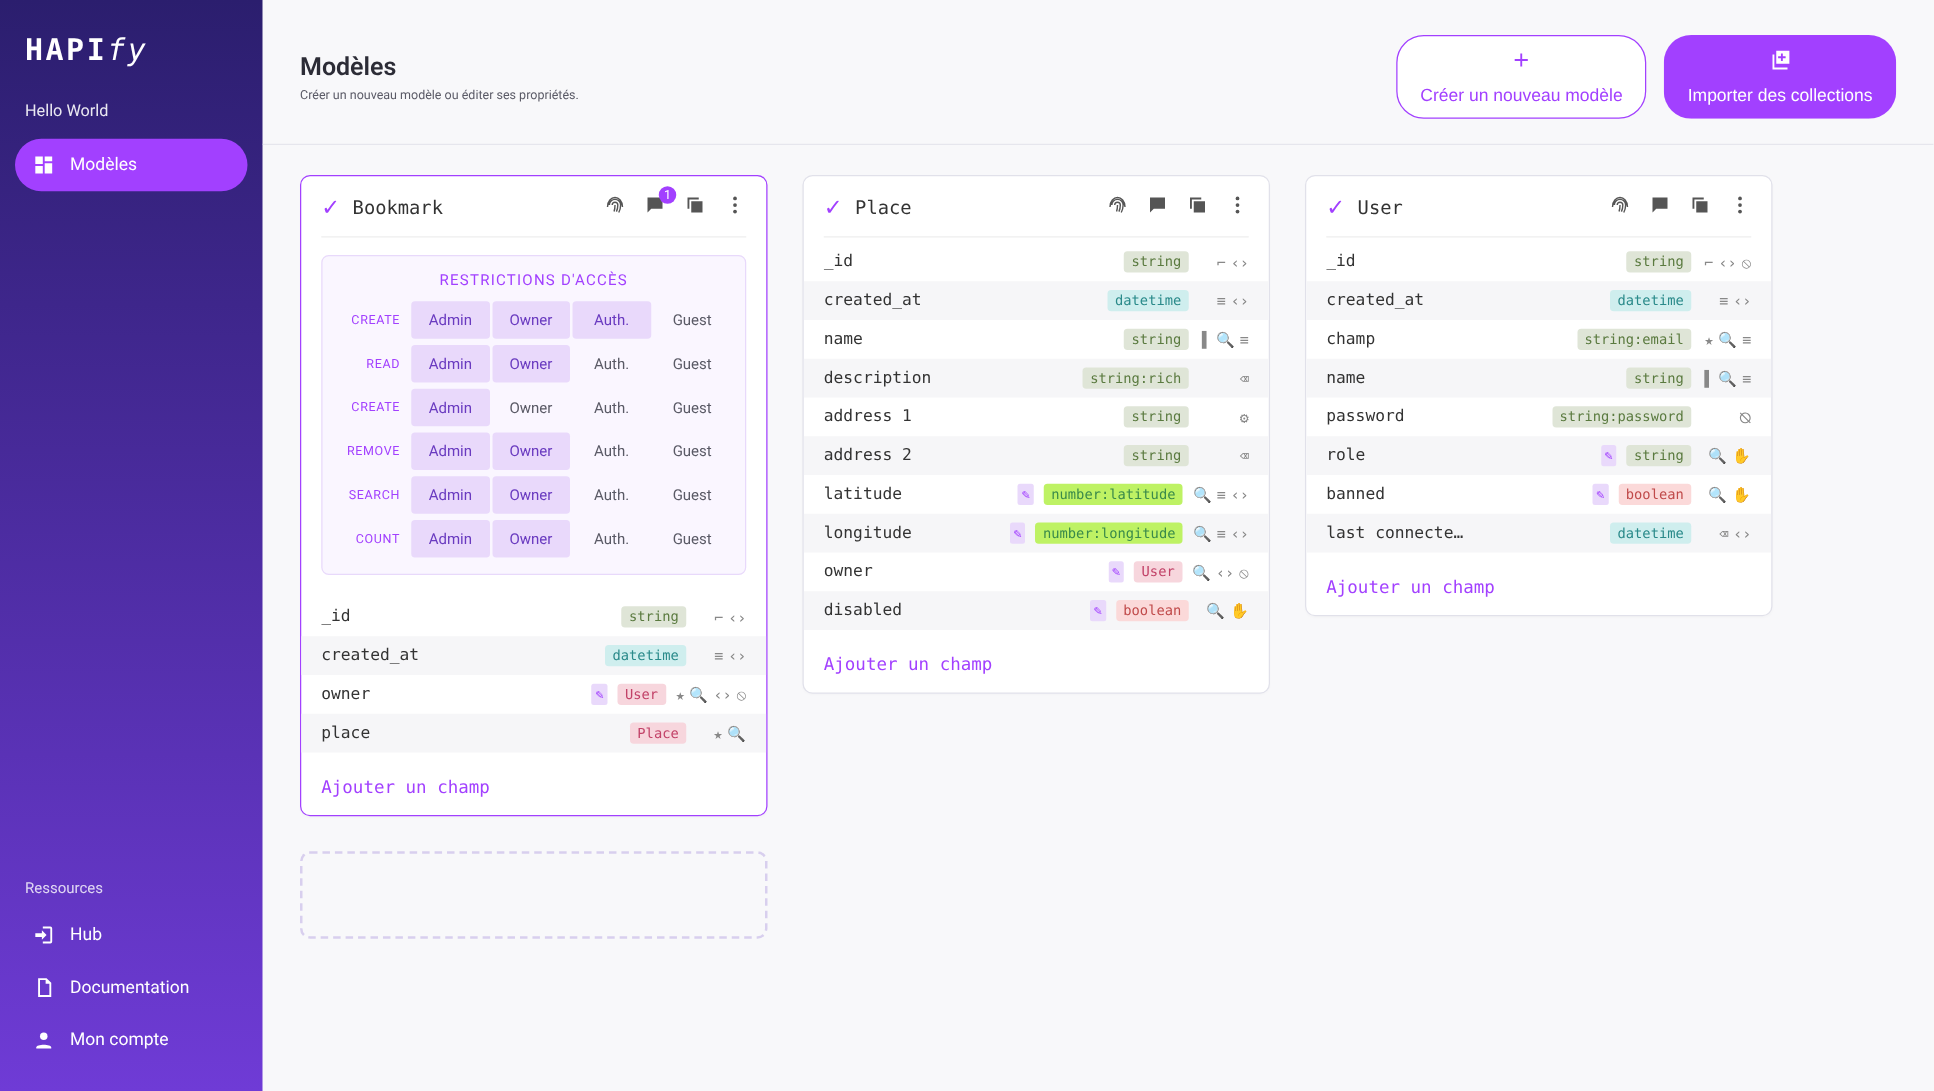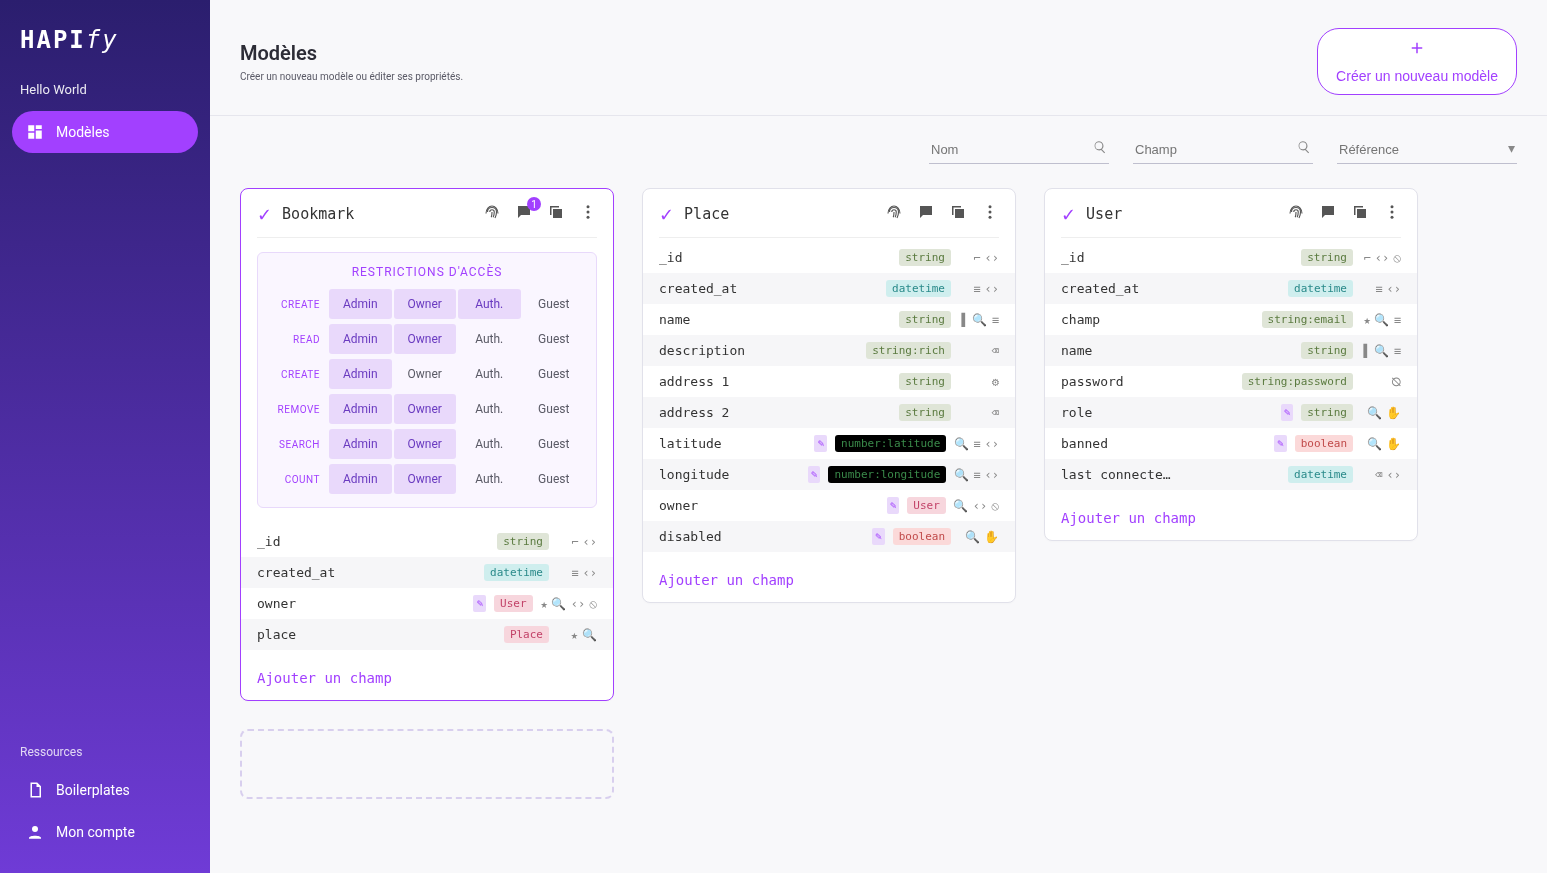--- a/index.html
+++ b/index.html
@@ -56,21 +56,21 @@
 
 .fields { padding: 4px 0 8px 0; }
 .field-row { display: flex; align-items: center; padding: 7px 16px; gap: 8px; font-family: "Menlo", monospace; font-size: 13px; }
 .field-row:nth-child(even) { background: #f6f6f8; }
 .field-name { flex: 1; color: #333; white-space: nowrap; overflow: hidden; text-overflow: ellipsis; }
 .note-ic { font-size: 11px; color: #a240ff; background: #e9d9fb; padding: 2px 3px; border-radius: 2px; }
 .type-chip { font-family: "Menlo", monospace; font-size: 11px; padding: 2px 6px; border-radius: 3px; white-space: nowrap; }
 .type-string { background: #dfe5d7; color: #5a7a3f; }
 .type-datetime { background: #cfeeee; color: #2a8a8a; }
 .type-ref { background: #f7d6dd; color: #c24268; }
-.type-number { background: #000000; color: #3a8a4a; }
+.type-number { background: #bef264; color: #3a8a4a; }
 .type-bool { background: #fbd9d9; color: #c04a4a; }
 .flags { display: flex; gap: 4px; color: #888; font-size: 12px; align-items: center; min-width: 40px; justify-content: flex-end; }
 .flags span { display: inline-block; }
 .add-field { font-family: "Menlo", monospace; font-size: 14px; color: #a240ff; padding: 12px 16px 14px 16px; cursor: pointer; }
 .placeholder-card { width: 374px; min-height: 70px; border: 2px dashed #d8cfee; border-radius: 8px; }
 
 
 svg { width: 18px; height: 18px; fill: currentColor; }
 .sm svg { width: 14px; height: 14px; }
 </style>
@@ -89,24 +89,32 @@
       </span>
     <span>Modèles</span>
   </div>
 
   <div class="spacer"></div>
 
   <div class="section-label">Ressources</div>
   <div class="nav-item">
     <span class="ic">
         <svg viewBox="0 0 24 24">
+          <path d="M10 17l5-5-5-5v3H3v4h7zM19 3h-8v2h8v14h-8v2h8a2 2 0 002-2V5a2 2 0 00-2-2z"></path>
+        </svg>
+      </span>
+    <span>Hub</span>
+  </div>
+  <div class="nav-item">
+    <span class="ic">
+        <svg viewBox="0 0 24 24">
           <path d="M6 2h9l5 5v15H6zM8 4v16h10V8h-4V4z"></path>
         </svg>
       </span>
-    <span>Boilerplates</span>
+    <span>Documentation</span>
   </div>
   <div class="nav-item">
     <span class="ic">
         <svg viewBox="0 0 24 24">
           <circle cx="12" cy="8" r="4"></circle>
           <path d="M4 20c0-4 16-4 16 0v1H4z"></path>
         </svg>
       </span>
     <span>Mon compte</span>
   </div>
@@ -118,41 +126,29 @@
       <div class="page-title">Modèles</div>
       <div class="page-sub">Créer un nouveau modèle ou éditer ses propriétés.</div>
     </div>
     <div class="top-actions">
       <button class="btn btn-outline">
         <span><svg viewBox="0 0 24 24">
               <path d="M11 5h2v6h6v2h-6v6h-2v-6H5v-2h6z"></path>
             </svg></span>
         <span>Créer un nouveau modèle</span>
       </button>
+      <button class="btn btn-solid">
+        <span><svg viewBox="0 0 24 24">
+              <path d="M4 6h2v14h14v2H4zM8 2h14v14H8zm7 3h-2v3h-3v2h3v3h2v-3h3V8h-3z"></path>
+            </svg></span>
+        <span>Importer des collections</span>
+      </button>
     </div>
   </div>
 
-  <div class="filters">
-    <div class="filter">
-      <input placeholder="Nom" style="">
-      <span class="fic sm"><svg viewBox="0 0 24 24">
-            <path d="M10 2a8 8 0 015.3 13.9l5.4 5.4-1.4 1.4-5.4-5.4A8 8 0 1110 2zm0 2a6 6 0 100 12 6 6 0 000-12z"></path>
-          </svg></span>
-    </div>
-    <div class="filter">
-      <input placeholder="Champ" style="">
-      <span class="fic sm"><svg viewBox="0 0 24 24">
-            <path d="M10 2a8 8 0 015.3 13.9l5.4 5.4-1.4 1.4-5.4-5.4A8 8 0 1110 2zm0 2a6 6 0 100 12 6 6 0 000-12z"></path>
-          </svg></span>
-    </div>
-    <div class="filter">
-      <input placeholder="Référence" style="">
-      <span class="fic">▾</span>
-    </div>
-  </div>
 
   <div class="cards" id="cards">
       <div class="card active">
         <div class="card-head">
           <span class="check">✓</span>
           <span class="model-name">Bookmark</span>
           <span class="head-icons">
             <span class="hic"><svg viewBox="0 0 24 24">
                 <path fill="none" stroke="currentColor" stroke-width="1.5" d="M6 12a6 6 0 0112 0c0 3-1 6-2 8M9 12a3 3 0 016 0c0 2-.5 5-1.5 7M12 12c0 2-.3 5-1 7M4 14c0-6 4-10 8-10s8 4 8 10"></path>
               </svg></span>

